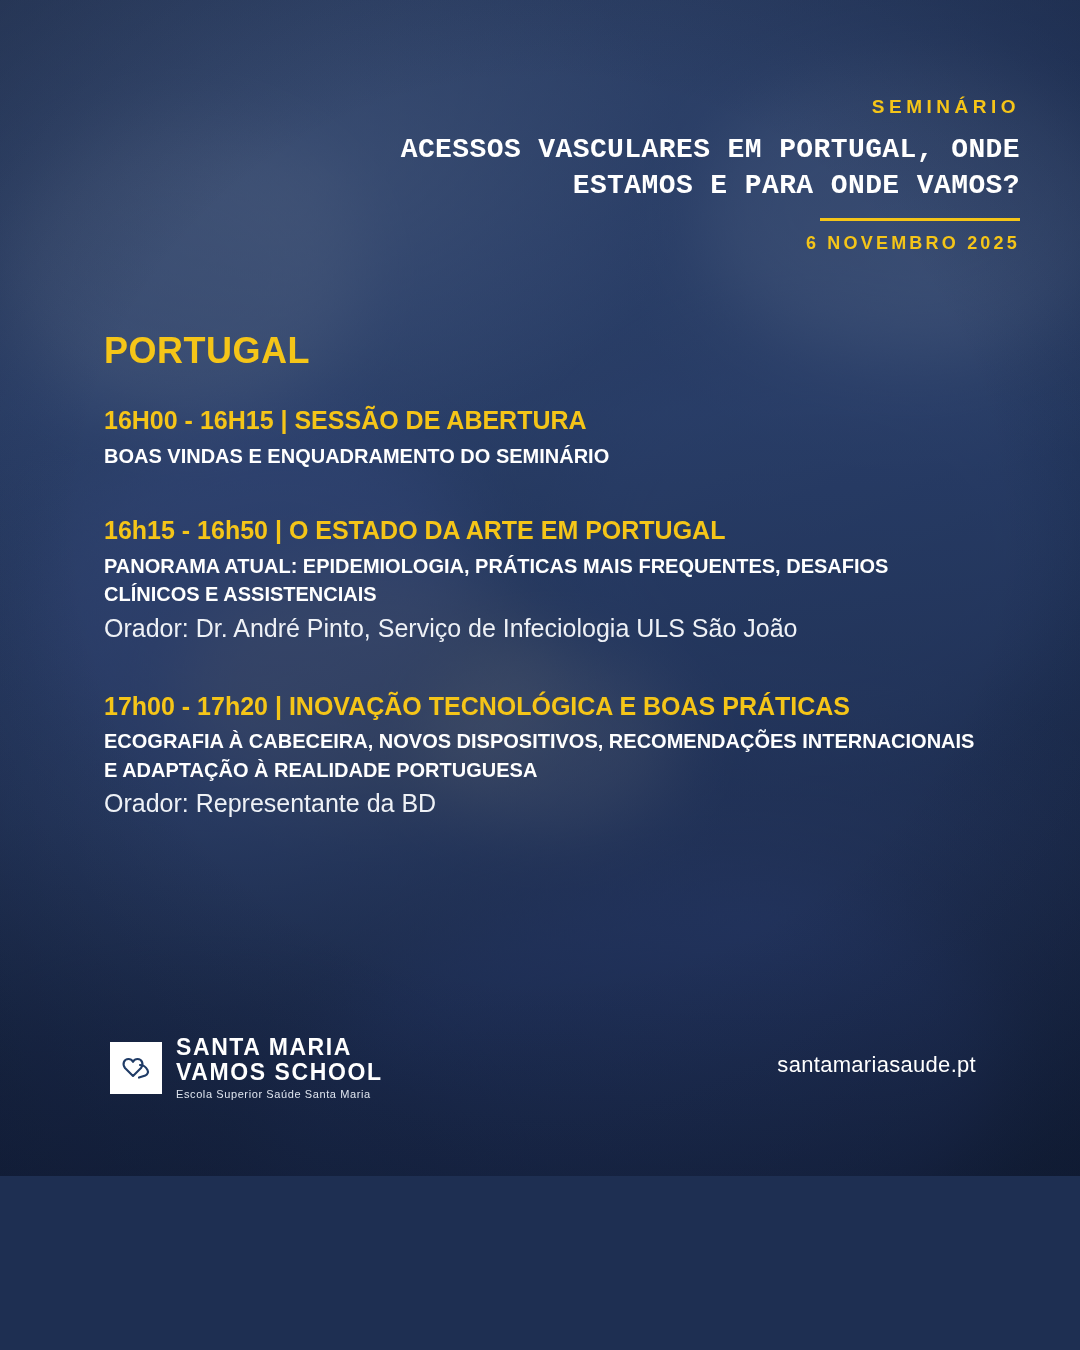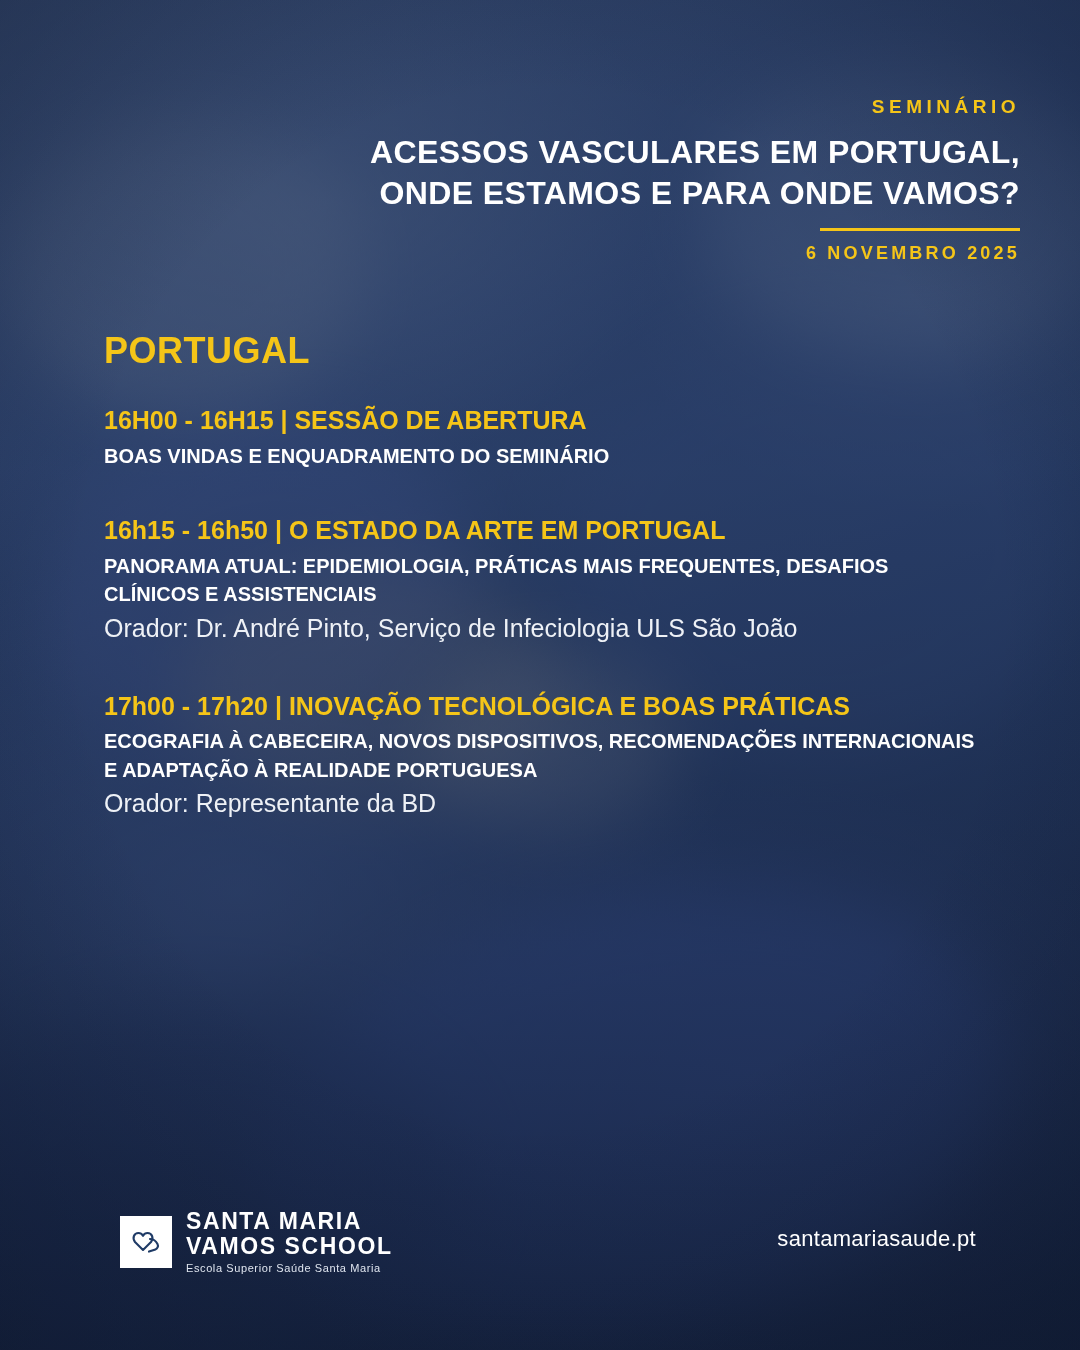--- a/index.html
+++ b/index.html
@@ -3,21 +3,21 @@
 <meta charset="utf-8">
 <style>
   html, body {
     margin: 0;
     padding: 0;
     background: #1e2f52;
   }
   .poster {
     position: relative;
     width: 1080px;
-    height: 1350px;
+    height: 1176px;
     overflow: hidden;
     font-family: "Liberation Sans", sans-serif;
     background: #be185d;
   }
 
   
   .bg {
     position: absolute;
     inset: 0;
     background:
@@ -71,25 +71,26 @@
   }
   .kicker {
     color: #f5c518;
     font-size: 19px;
     font-weight: bold;
     letter-spacing: 4.5px;
     margin-bottom: 14px;
   }
   .title {
     color: #ffffff;
-    font-size: 32px;
+    font-size: 28px;
     font-weight: bold;
     line-height: 1.28;
     letter-spacing: 0.4px;
     text-transform: uppercase;
+    font-family: Liberation Mono, monospace;
   }
   .rule {
     margin: 14px 0 0 auto;
     width: 200px;
     height: 3px;
     background: #f5c518;
   }
   .date {
     margin-top: 12px;
     color: #f5c518;
@@ -131,21 +132,21 @@
     color: #eef1f6;
     font-size: 25px;
     font-weight: normal;
     line-height: 1.4;
     margin-top: 2px;
   }
 
   
   .footer {
     position: absolute;
-    left: 16px;
+    left: 6px;
     right: 0;
     bottom: 70px;
     height: 70px;
   }
   .logo {
     position: absolute;
     left: 104px;
     top: 0;
     display: flex;
     align-items: center;

